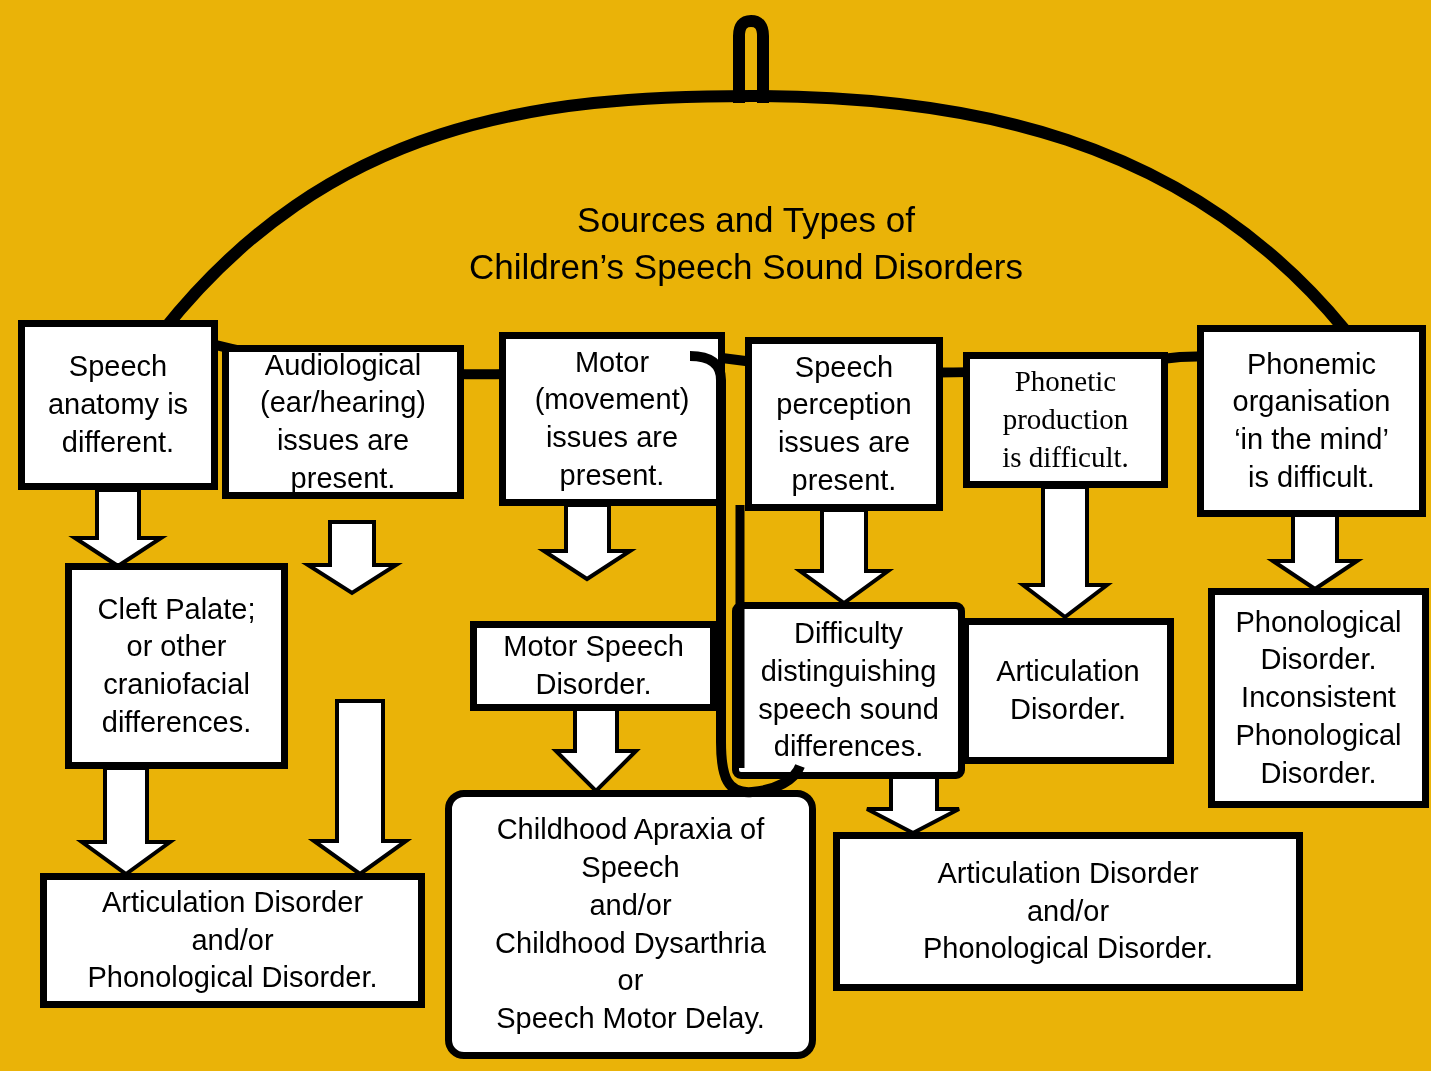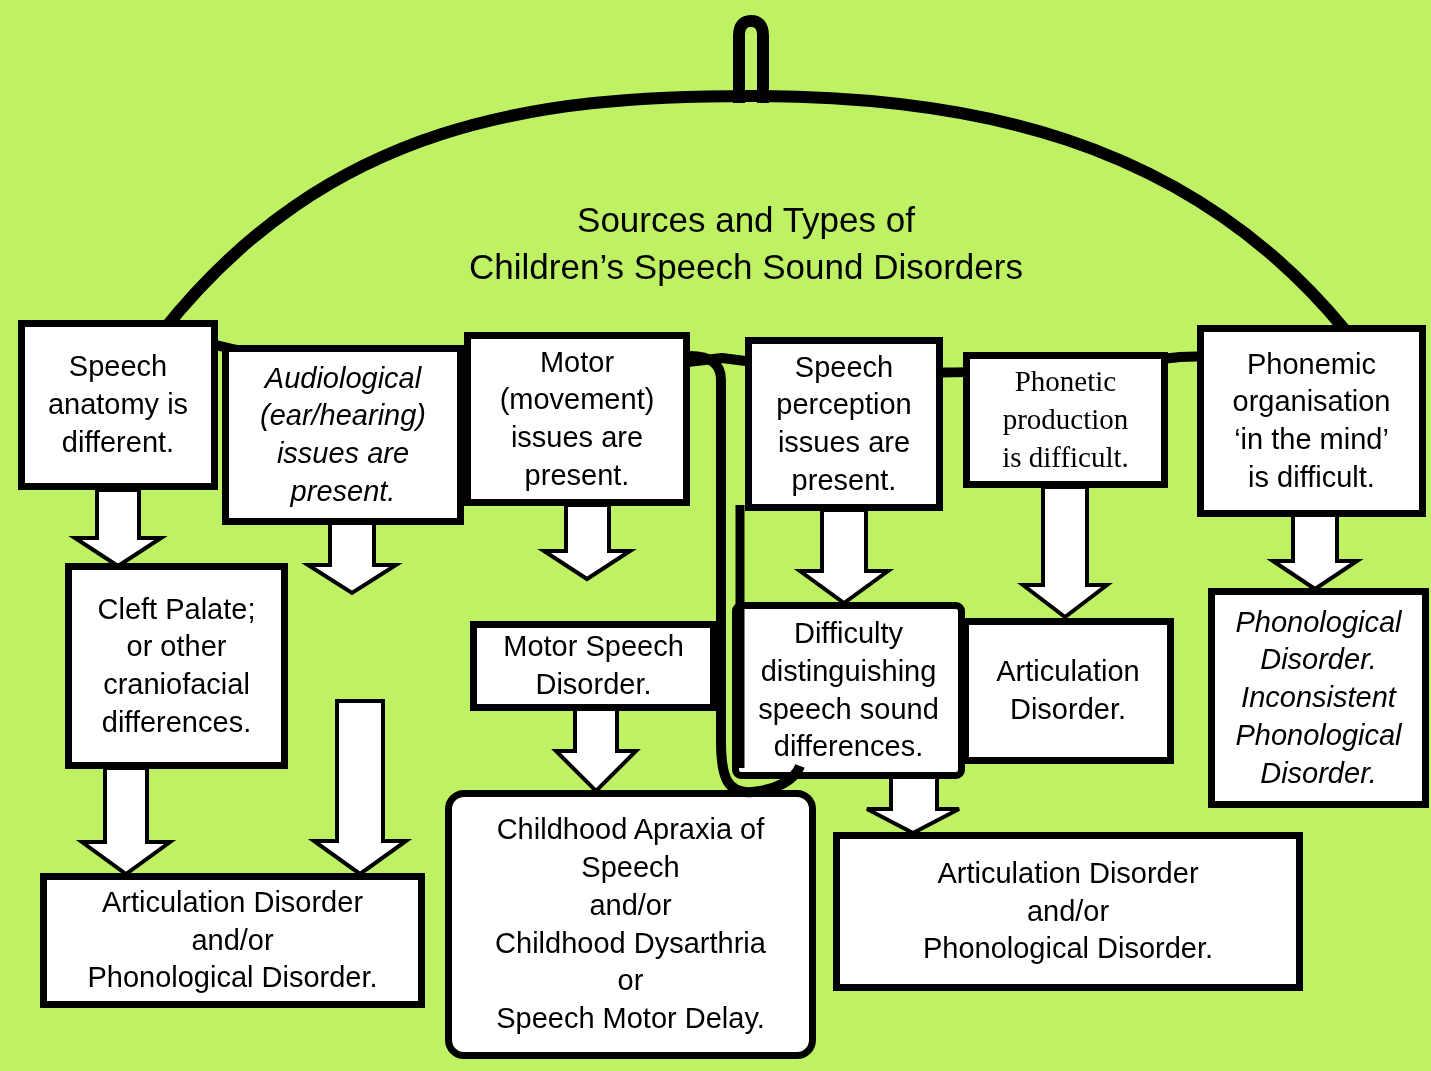--- a/index.html
+++ b/index.html
@@ -5,21 +5,21 @@
   html, body { margin: 0; padding: 0; }
   body {
     width: 1431px; height: 1071px;
     background: #ffffff; color: #000000;
     font-family: "Liberation Sans", sans-serif;
     overflow: hidden;
   }
   #stage {
     position: relative;
     width: 1431px; height: 1071px;
-    background: #bef264;
+    background: #eab308;
   }
   svg.layer { position: absolute; left: 0; top: 0; }
   #umbrella-back  { z-index: 0; }
   #umbrella-front { z-index: 3; pointer-events: none; }
   #diagram-title {
     position: absolute;
     left: 395px; top: 196px; width: 702px;
     z-index: 1;
     text-align: center;
     font-size: 35px; line-height: 47px;
@@ -63,25 +63,25 @@
     <path class="arrow" d="M575 666 V751 H556 L596 791 L636 751 H617 V666 Z"></path>
     <path class="arrow" d="M891 777 V809 H867 L913 833 L959 809 H937 V777 Z"></path>
   </svg>
 
   <div id="diagram-title">Sources and Types of
 Children’s Speech Sound Disorders</div>
 
   <div class="box" style="left:18px;   top:320px; width:200px; height:170px;">Speech
 anatomy is
 different.</div>
-  <div class="box" style="left:222px;  top:345px; width:242px; height:180px;font-style:italic;">Audiological
+  <div class="box" style="left:222px;  top:345px; width:242px; height:154px;">Audiological
 (ear/hearing)
 issues are
 present.</div>
-  <div class="box" style="left:464px;  top:332px; width:226px; height:174px;text-align:center;">Motor
+  <div class="box" style="left:499px;  top:332px; width:226px; height:174px;text-align:center;">Motor
 (movement)
 issues are
 present.</div>
   <div class="box" style="left:745px;  top:337px; width:198px; height:174px;">Speech
 perception
 issues are
 present.</div>
   <div class="box" style="left:963px;  top:352px; width:205px; height:136px;font-family:Liberation Serif, serif;">Phonetic
 production
 is difficult.</div>
@@ -95,21 +95,21 @@
 craniofacial
 differences.</div>
   <div class="box" style="left:470px;  top:578px; width:247px; height:90px;margin-top:43px;">Motor Speech
 Disorder.</div>
   <div class="box" style="left:732px;  top:602px; width:233px; height:177px;border-radius:9px;">Difficulty
 distinguishing
 speech sound
 differences.</div>
   <div class="box" style="left:962px;  top:618px; width:212px; height:146px;">Articulation
 Disorder.</div>
-  <div class="box" style="left:1208px; top:588px; width:221px; height:220px;font-style:italic;">Phonological
+  <div class="box" style="left:1208px; top:588px; width:221px; height:220px;">Phonological
 Disorder.
 Inconsistent
 Phonological
 Disorder.</div>
 
   <div class="box" style="left:40px;  top:873px; width:385px; height:135px;">Articulation Disorder
 and/or
 Phonological Disorder.</div>
   <div class="box" style="left:445px; top:790px; width:371px; height:269px;border-radius:19px;">Childhood Apraxia of
 Speech

